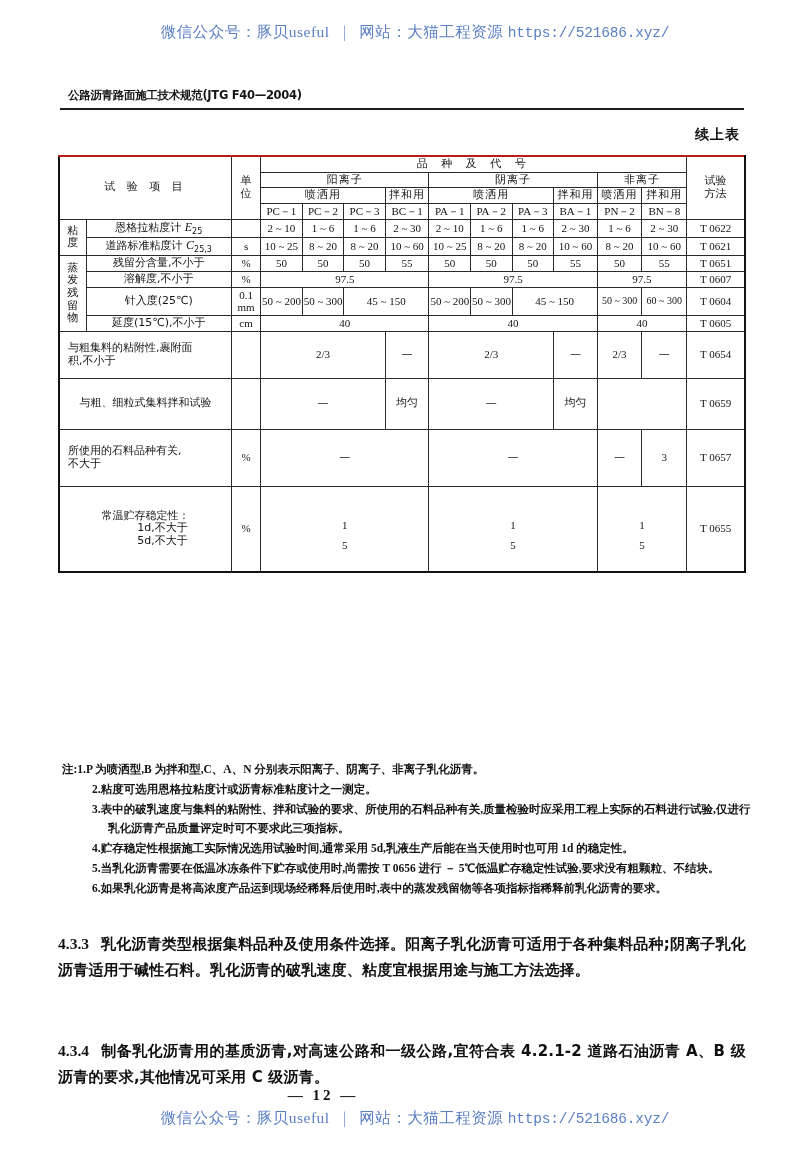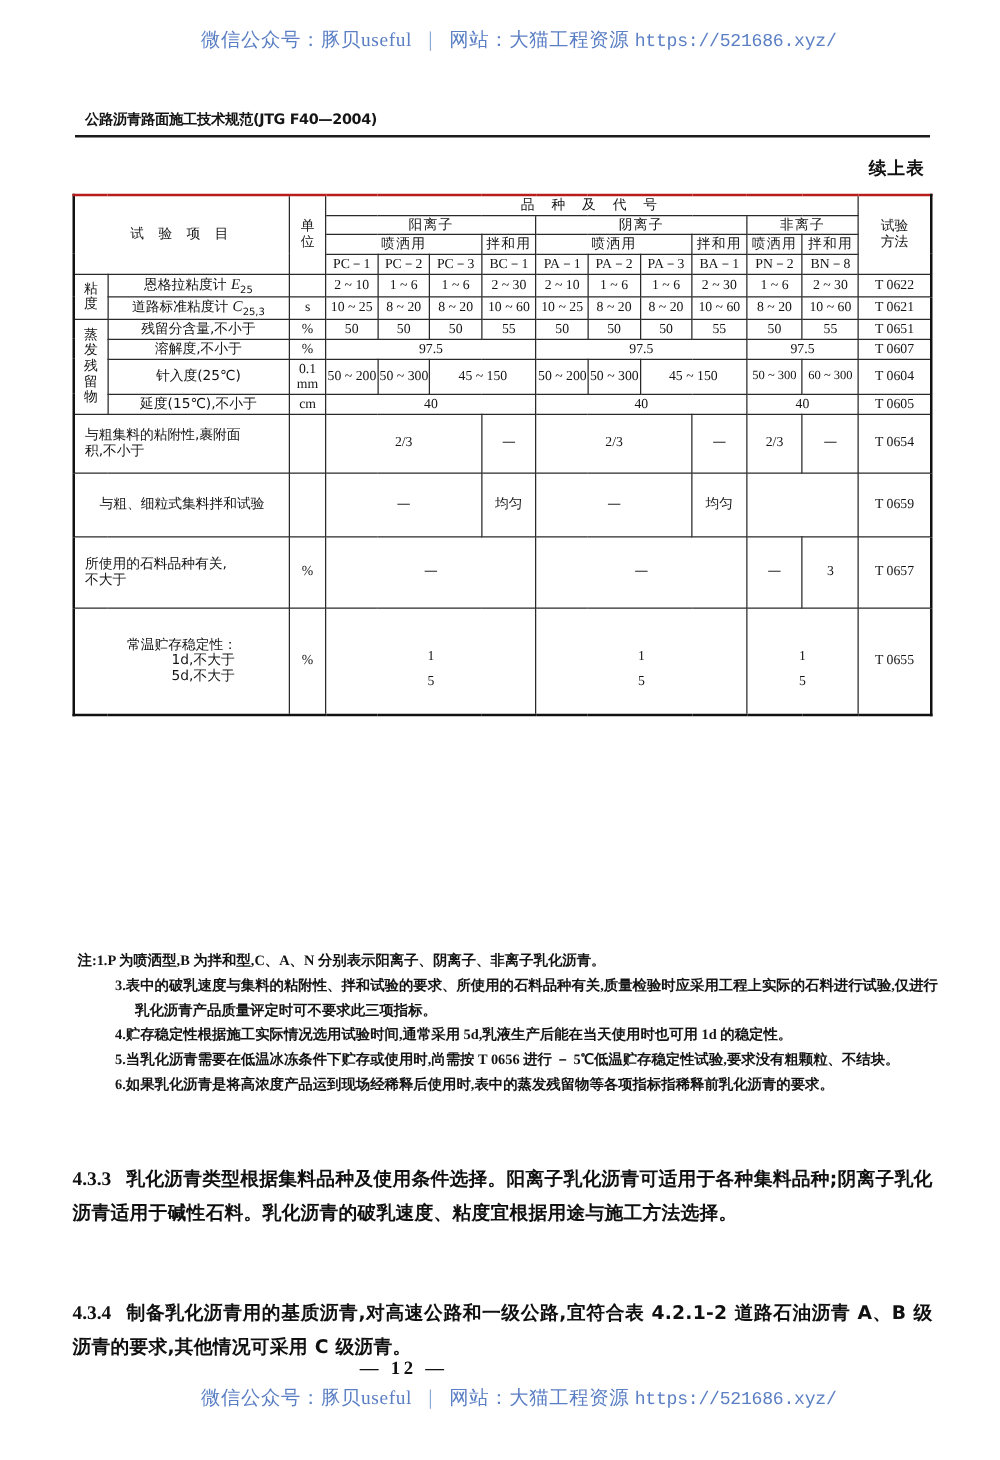--- a/index.html
+++ b/index.html
@@ -475,20 +475,21 @@
           </div>
         </td>
         <td class="method thick-right thick-bot">T 0655</td>
       </tr>
     </tbody>
       </table>
   </div>
 
   <div class="notes">
     <span class="note"><span>注:</span><span>1.P 为喷洒型,B 为拌和型,C、A、N 分别表示阳离子、阴离子、非离子乳化沥青。</span></span>
+    <span class="note" style="padding-left:46px;text-indent:-16px">2.粘度可选用恩格拉粘度计或沥青标准粘度计之一测定。</span>
     <span class="note" style="padding-left:46px;text-indent:-16px">3.表中的破乳速度与集料的粘附性、拌和试验的要求、所使用的石料品种有关,质量检验时应采用工程上实际的石料进行试验,仅进行乳化沥青产品质量评定时可不要求此三项指标。</span>
     <span class="note" style="padding-left:46px;text-indent:-16px">4.贮存稳定性根据施工实际情况选用试验时间,通常采用 5d,乳液生产后能在当天使用时也可用 1d 的稳定性。</span>
     <span class="note" style="padding-left:46px;text-indent:-16px">5.当乳化沥青需要在低温冰冻条件下贮存或使用时,尚需按 T 0656 进行 － 5℃低温贮存稳定性试验,要求没有粗颗粒、不结块。</span>
     <span class="note" style="padding-left:46px;text-indent:-16px">6.如果乳化沥青是将高浓度产品运到现场经稀释后使用时,表中的蒸发残留物等各项指标指稀释前乳化沥青的要求。</span>
   </div>
 
   <div class="para p333">
     <span class="num">4.3.3</span><span class="gap"></span><span>乳化沥青类型根据集料品种及使用条件选择。阳离子乳化沥青可适用于各种集料品种;阴离子乳化沥青适用于碱性石料。乳化沥青的破乳速度、粘度宜根据用途与施工方法选择。</span>
   </div>
 

